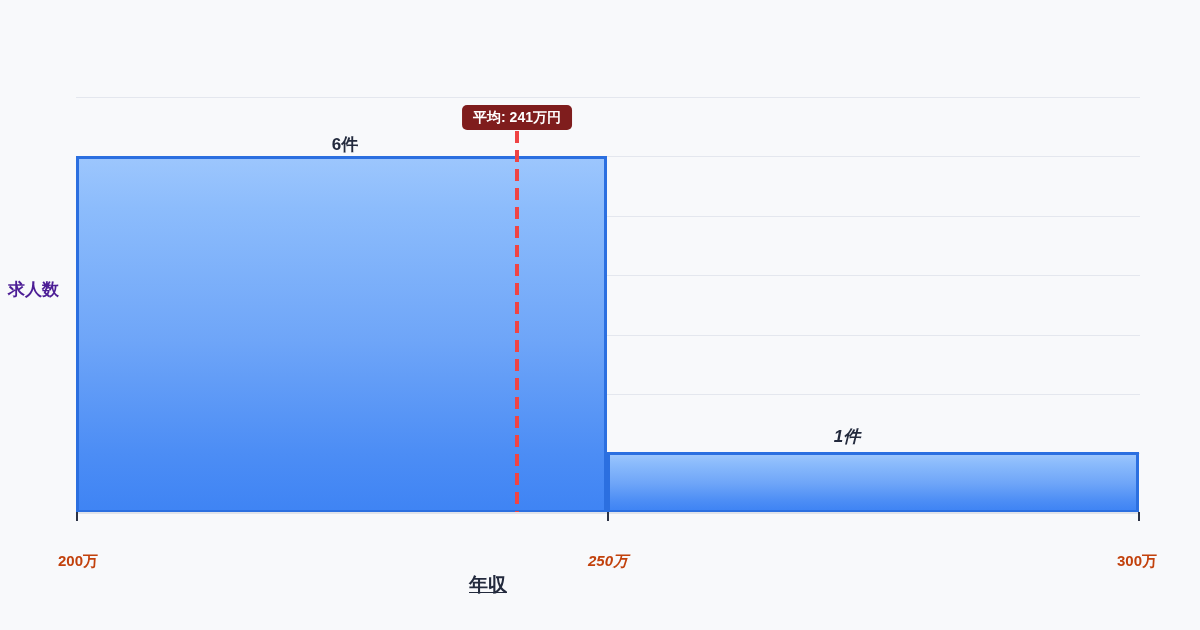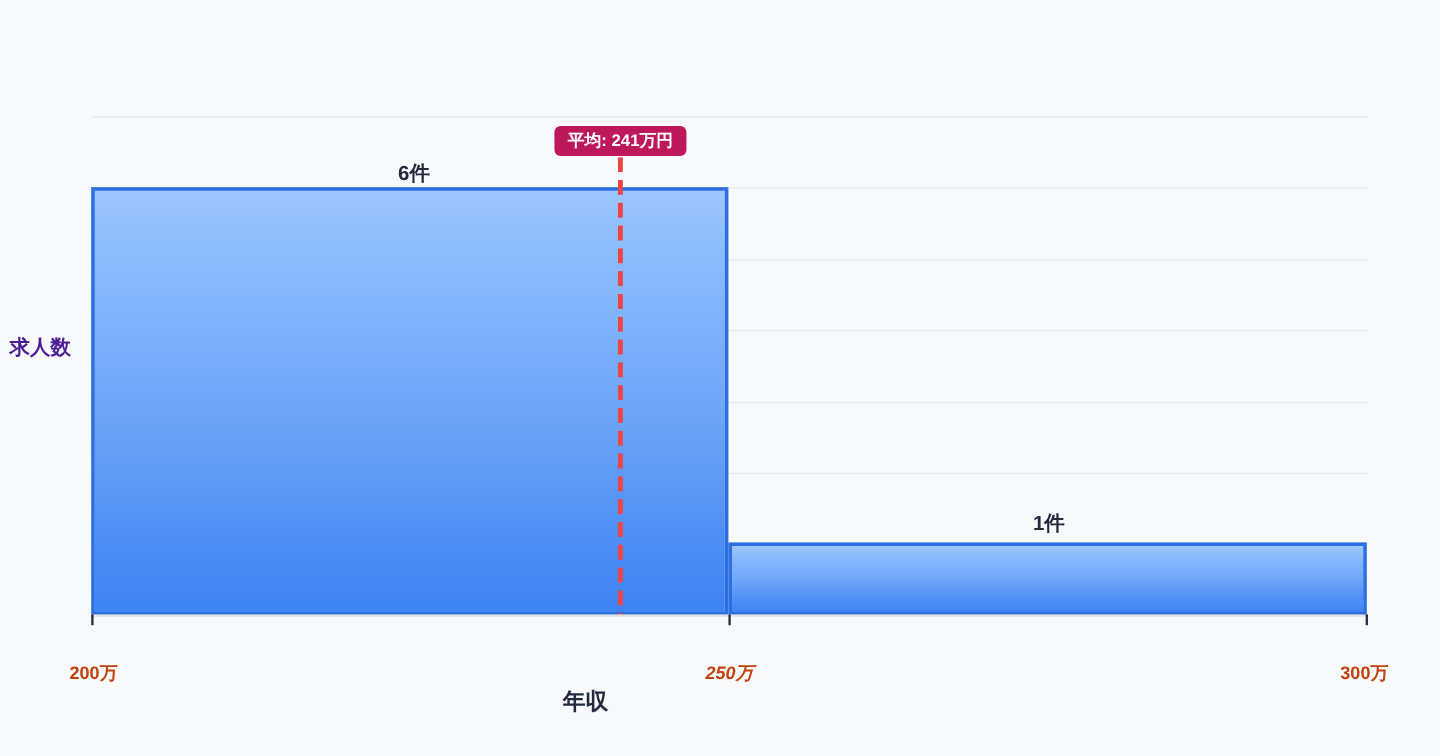--- a/index.html
+++ b/index.html
@@ -90,21 +90,21 @@
     background-image: linear-gradient(180deg, #ef4444 0 12px, rgba(0,0,0,0) 12px 19px);
     background-size: 4px 19px;
     background-repeat: repeat-y;
     transform: translateX(-50%);
   }
 
   #avg-badge {
     position: absolute;
     top: 105px;
     transform: translateX(-50%);
-    background: #be185d;
+    background: #7f1d1d;
     color: #ffffff;
     font-size: 14px;
     font-weight: bold;
     padding: 5px 11px 6px 11px;
     border-radius: 5px;
     white-space: nowrap;
     line-height: 1;
   }
 
   
@@ -141,20 +141,21 @@
 
   #x-axis-label {
     position: absolute;
     left: 0;
     top: 572px;
     width: 976px;
     text-align: center;
     font-size: 19px;
     font-weight: bold;
     color: #232a3d;
+    text-decoration: underline;
   }
 
   
   #footer-credit {
     position: absolute;
     right: 24px;
     top: 602px;
     font-size: 14px;
     font-weight: bold;
     color: #a9adb6;
@@ -174,21 +175,21 @@
     <div class="gridline" style="top:178px;"></div>
     <div class="gridline" style="top:238px;"></div>
     <div class="gridline" style="top:297px;"></div>
     <div class="gridline" style="top:356px;"></div>
 
     <div class="bar" style="left:0px; width:531px; height:357px;"></div>
     <div class="bar" style="left:531px; width:532px; height:61px;"></div>
   </div>
 
   <div class="bar-label" style="left:345px; top:156px;">6件</div>
-  <div class="bar-label" style="left:874px; top:448px;">1件</div>
+  <div class="bar-label" style="left:847px; top:448px;font-style:italic;">1件</div>
 
   <div id="avg-line" style="left:517px;"></div>
   <div id="avg-badge" style="left:517px;">平均: 241万円</div>
 
   <div id="x-axis-line"></div>
   <div class="tick-mark" style="left:77px;"></div>
   <div class="tick-mark" style="left:608px;"></div>
   <div class="tick-mark" style="left:1139px;"></div>
 
   <div class="x-tick left" style="left:58px;">200万</div>

